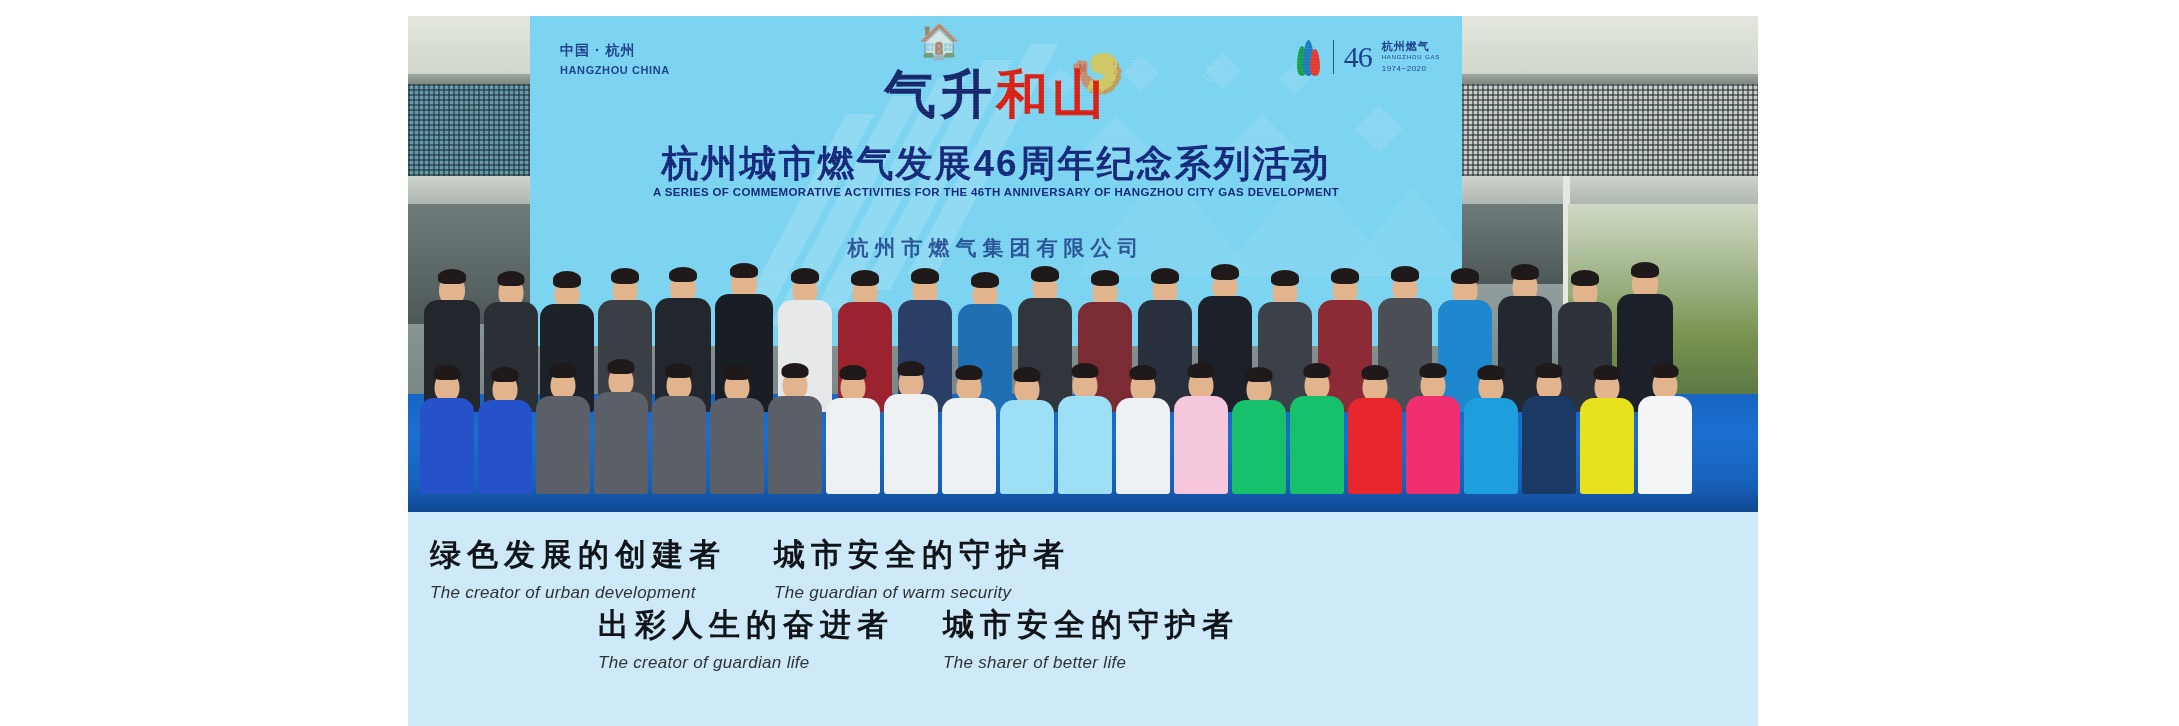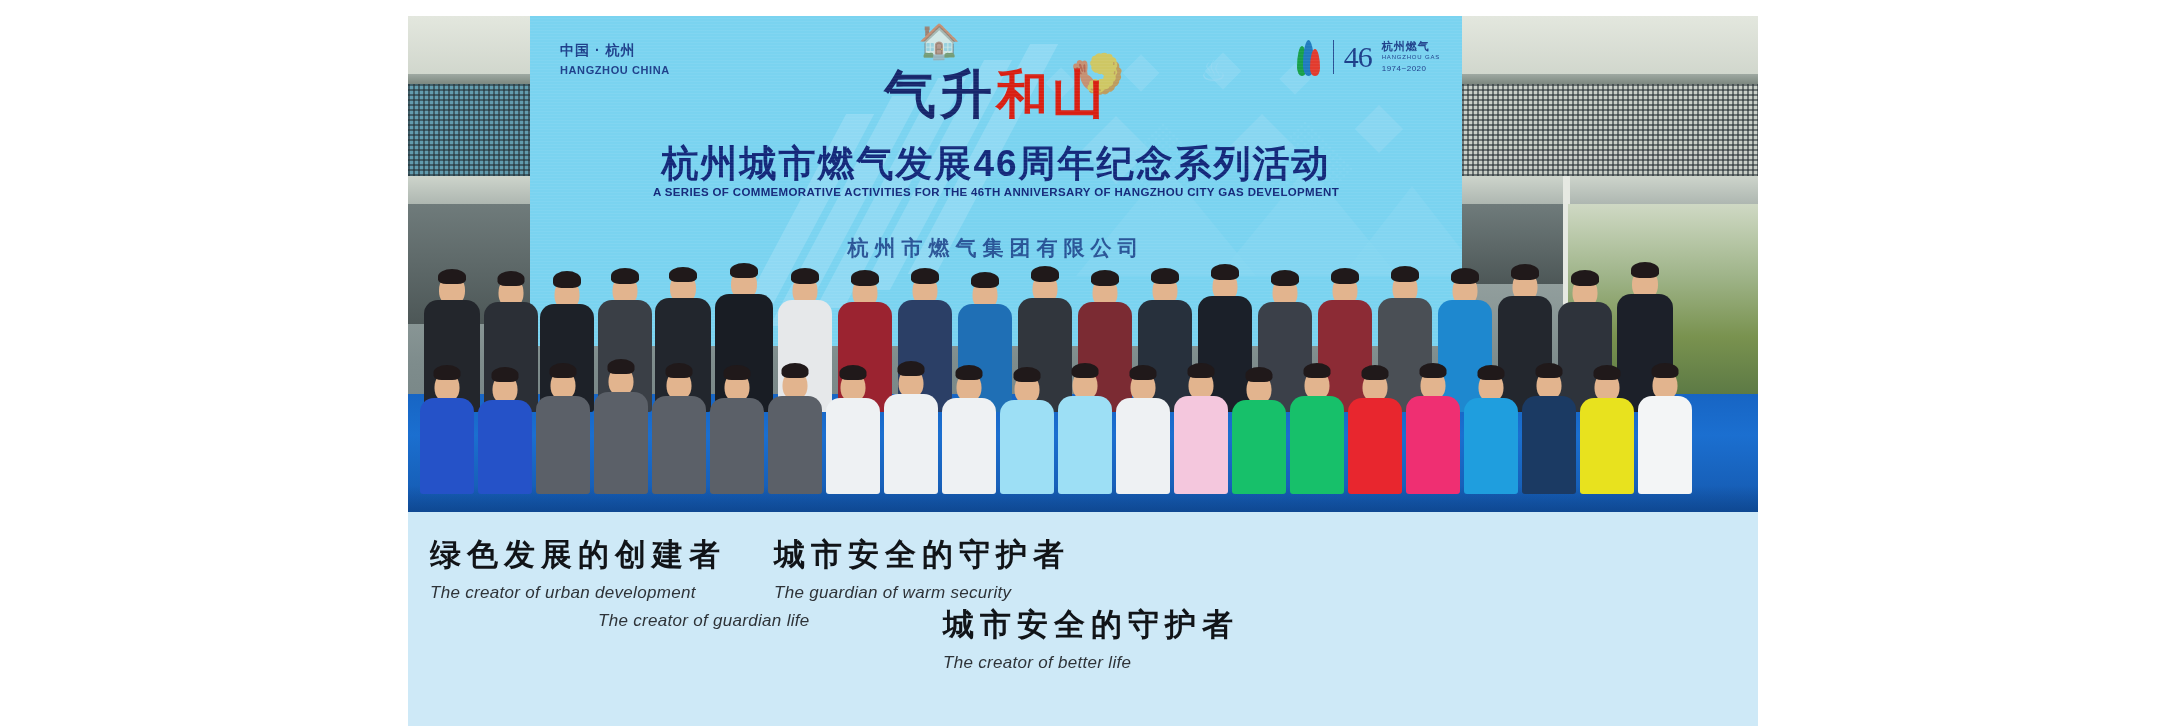--- a/index.html
+++ b/index.html
@@ -507,22 +507,23 @@
         <div class="en">The creator of urban development</div>
       </div>
 
       <div class="slogan row1 s2">
         <div class="cn">城市安全的守护者</div>
         <div class="en">The guardian of warm security</div>
       </div>
 
 
       <div class="slogan row2 s4">
+        <div class="cn">出彩人生的奋进者</div>
         <div class="en">The creator of guardian life</div>
       </div>
 
       <div class="slogan row2 s5">
         <div class="cn">城市安全的守护者</div>
-        <div class="en">The creator of better life</div>
+        <div class="en">The sharer of better life</div>
       </div>
     </div>
   </div>
 </div>
 
 </body></html>

